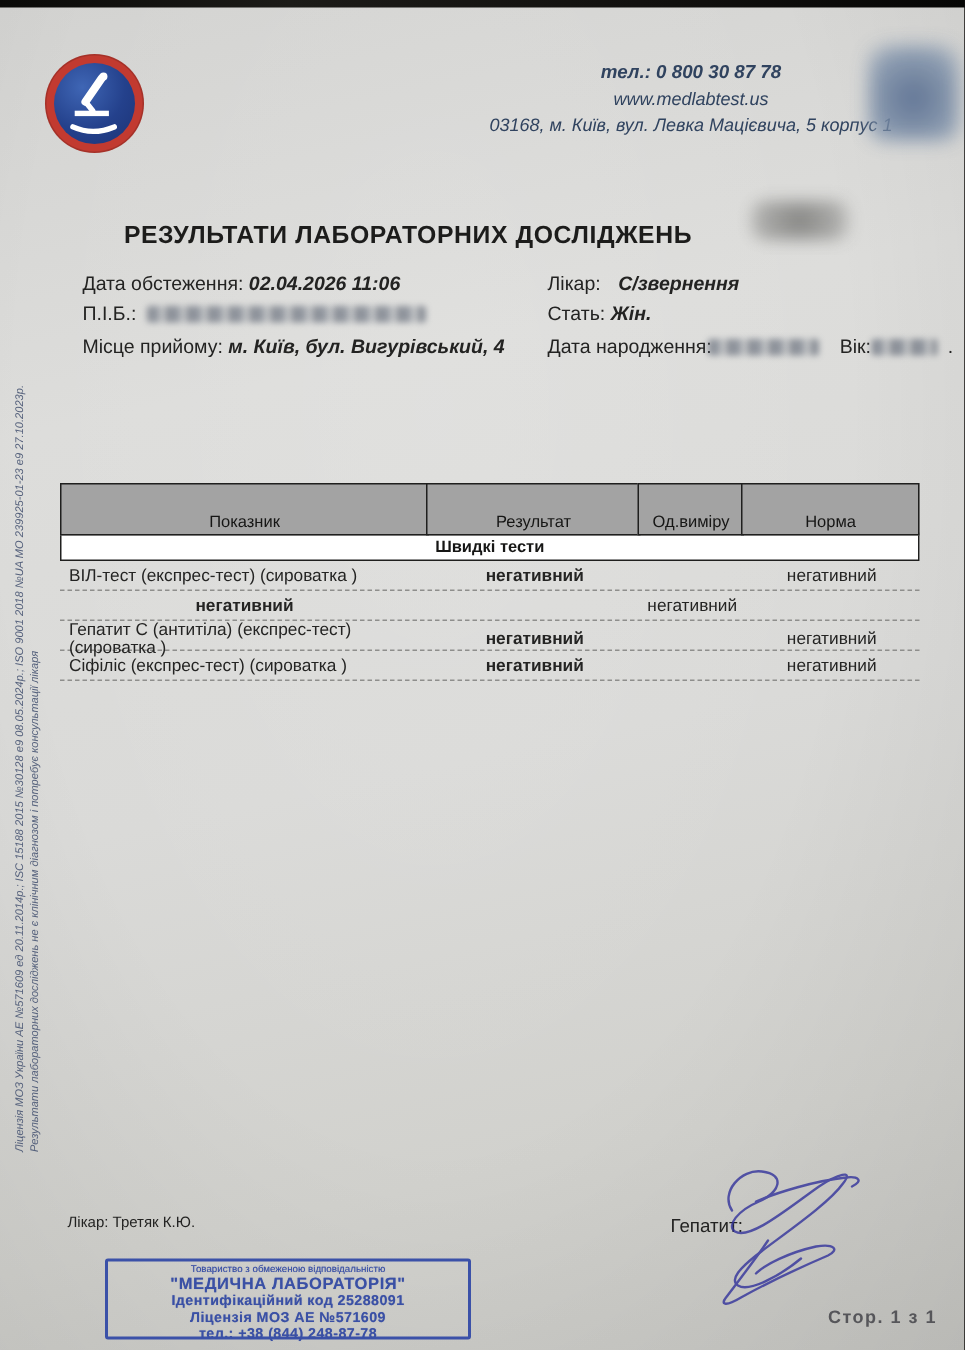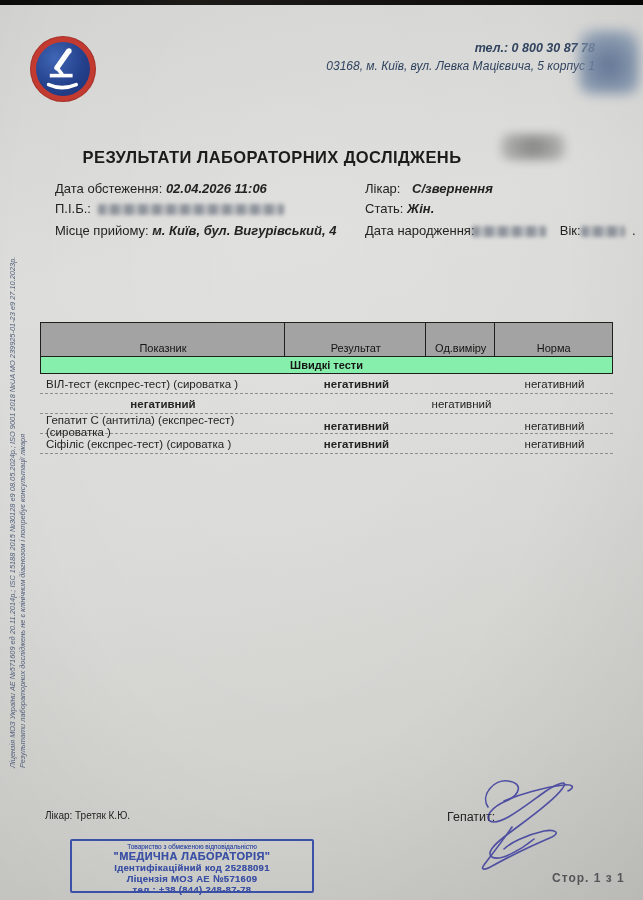--- a/index.html
+++ b/index.html
@@ -26,21 +26,21 @@
     position:absolute;left:6px;top:6px;right:6px;bottom:6px;border-radius:50%;
     background:radial-gradient(circle at 35% 30%, #3f66b5 0%, #24418c 55%, #1c3376 100%);
   }
   .logo-circle svg{position:absolute;left:9px;top:9px;}
   .logo-text{margin-left:18px;padding-top:10px;}
   .logo-name{font-size:33px;font-weight:bold;letter-spacing:.5px;line-height:34px;}
   .logo-name .w1{color:#1d4d9e;}
   .logo-name .w2{color:#d03028;margin-left:8px;}
   .logo-tagline{margin-top:3px;font-size:9px;font-weight:bold;letter-spacing:2.6px;color:#4c608a;}
   .contact{
-    position:absolute;right:48px;top:40px;text-align:right;
+    position:absolute;right:48px;top:40px;text-align:center;
     font-style:italic;color:#30435f;font-size:12px;line-height:17.5px;
   }
   .contact .phone{font-weight:bold;font-size:12.5px;}
   
   .blur-blob{position:absolute;filter:blur(6px);border-radius:10px;}
   .blob-corner{left:579px;top:30px;width:60px;height:64px;background:radial-gradient(circle at 50% 55%, #4d648a 0%, #78890_ 0%);background:radial-gradient(circle at 50% 55%, #4d648a 0%, #8496ad 70%, rgba(180,190,205,0) 100%);opacity:.85;}
   .blob-title{left:499px;top:134px;width:68px;height:26px;background:radial-gradient(circle,#7f7f7d 0%,#a9a9a7 75%,rgba(170,170,168,0) 100%);filter:blur(5px);opacity:.9;}
   .blur-text{
     position:absolute;height:11px;filter:blur(2.2px);opacity:.65;border-radius:2px;
     background:repeating-linear-gradient(90deg,#5c6370 0px,#6e7684 7px,rgba(110,118,132,.15) 10px,#5c6370 14px);
@@ -58,21 +58,21 @@
   .val{font-weight:bold;font-style:italic;}
   
   .lab-table{position:absolute;left:40px;top:322px;width:573px;}
   .thead{display:grid;grid-template-columns:246px 141px 69px 117px;}
   .th{
     background:#a3a3a3;border:1.6px solid #1f1f1e;margin-left:-1.6px;
     font-size:11px;font-weight:normal;text-align:center;padding:19px 0 2px;color:#161615;
   }
   .th:first-child{margin-left:0;}
   .section-row{
-    margin-top:-1.6px;border:1.6px solid #1f1f1e;background:#86efac;
+    margin-top:-1.6px;border:1.6px solid #1f1f1e;background:#ffffff;
     font-size:11px;font-weight:bold;text-align:center;padding:3px 0 2px;color:#161615;
   }
   .trow{
     display:grid;grid-template-columns:246px 141px 69px 117px;
     border-bottom:1.2px dashed #8e8e8c;height:19px;align-items:center;
     font-size:11.5px;color:#242423;
   }
   .trow .name{padding-left:6px;}
   .trow .result{text-align:center;font-weight:bold;}
   .trow .unit{text-align:center;}
@@ -114,20 +114,21 @@
         <line x1="15" y1="19" x2="19" y2="24" stroke-width="3"></line>
         <rect x="9" y="24" width="19" height="3" fill="#ffffff" stroke="none"></rect>
         <path d="M8 33 q11 5 23 0" stroke-width="3"></path>
       </g>
     </svg>
   </div>
 </div>
 
 <div class="contact">
   <div class="phone">тел.: 0 800 30 87 78</div>
+  <div>www.medlabtest.us</div>
   <div>03168, м. Київ, вул. Левка Мацієвича, 5 корпус 1</div>
 </div>
 
 <div class="blur-blob blob-corner"></div>
 <div class="blur-blob blob-title"></div>
 
 <div class="doc-title">РЕЗУЛЬТАТИ ЛАБОРАТОРНИХ ДОСЛІДЖЕНЬ</div>
 
 <div class="info" style="left:55px;top:181px;">
   <span class="lbl">Дата обстеження:</span>

